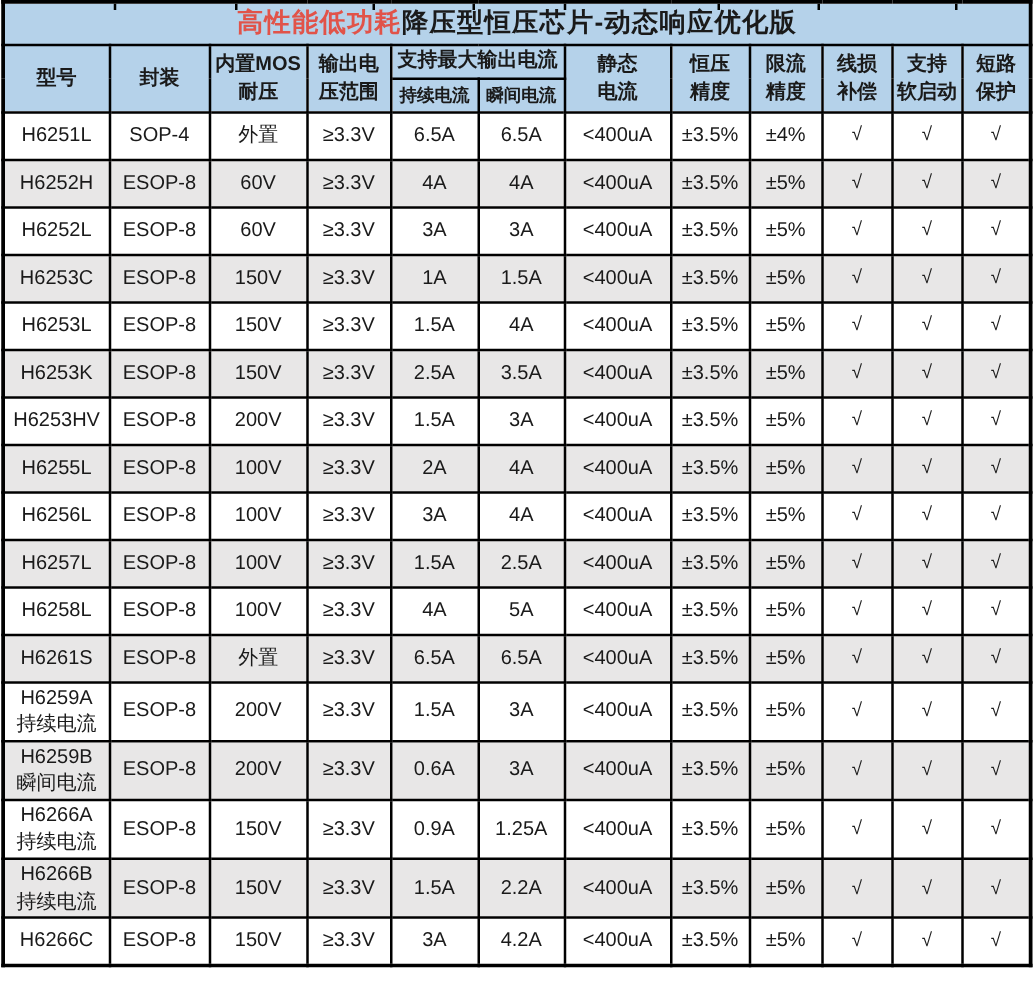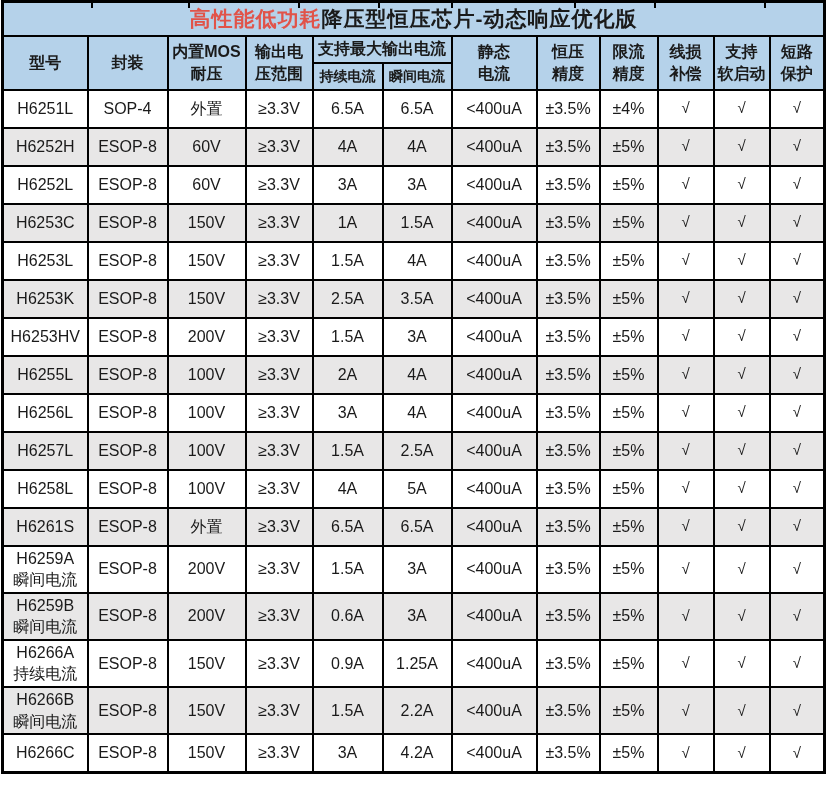--- a/index.html
+++ b/index.html
@@ -273,21 +273,21 @@
           <td class="cell-ipeak">6.5A</td>
           <td class="cell-iq">&lt;400uA</td>
           <td class="cell-cv">±3.5%</td>
           <td class="cell-cl">±5%</td>
           <td class="cell-line cell-check">√</td>
           <td class="cell-soft cell-check">√</td>
           <td class="cell-short cell-check">√</td>
         </tr>
         <tr>
           <td class="cell-model pre">H6259A
-瞬间电流</td>
+持续电流</td>
           <td class="cell-package">ESOP-8</td>
           <td class="cell-mos">200V</td>
           <td class="cell-vout">≥3.3V</td>
           <td class="cell-icont">1.5A</td>
           <td class="cell-ipeak">3A</td>
           <td class="cell-iq">&lt;400uA</td>
           <td class="cell-cv">±3.5%</td>
           <td class="cell-cl">±5%</td>
           <td class="cell-line cell-check">√</td>
           <td class="cell-soft cell-check">√</td>
@@ -318,21 +318,21 @@
           <td class="cell-ipeak">1.25A</td>
           <td class="cell-iq">&lt;400uA</td>
           <td class="cell-cv">±3.5%</td>
           <td class="cell-cl">±5%</td>
           <td class="cell-line cell-check">√</td>
           <td class="cell-soft cell-check">√</td>
           <td class="cell-short cell-check">√</td>
         </tr>
         <tr>
           <td class="cell-model pre">H6266B
-瞬间电流</td>
+持续电流</td>
           <td class="cell-package">ESOP-8</td>
           <td class="cell-mos">150V</td>
           <td class="cell-vout">≥3.3V</td>
           <td class="cell-icont">1.5A</td>
           <td class="cell-ipeak">2.2A</td>
           <td class="cell-iq">&lt;400uA</td>
           <td class="cell-cv">±3.5%</td>
           <td class="cell-cl">±5%</td>
           <td class="cell-line cell-check">√</td>
           <td class="cell-soft cell-check">√</td>

